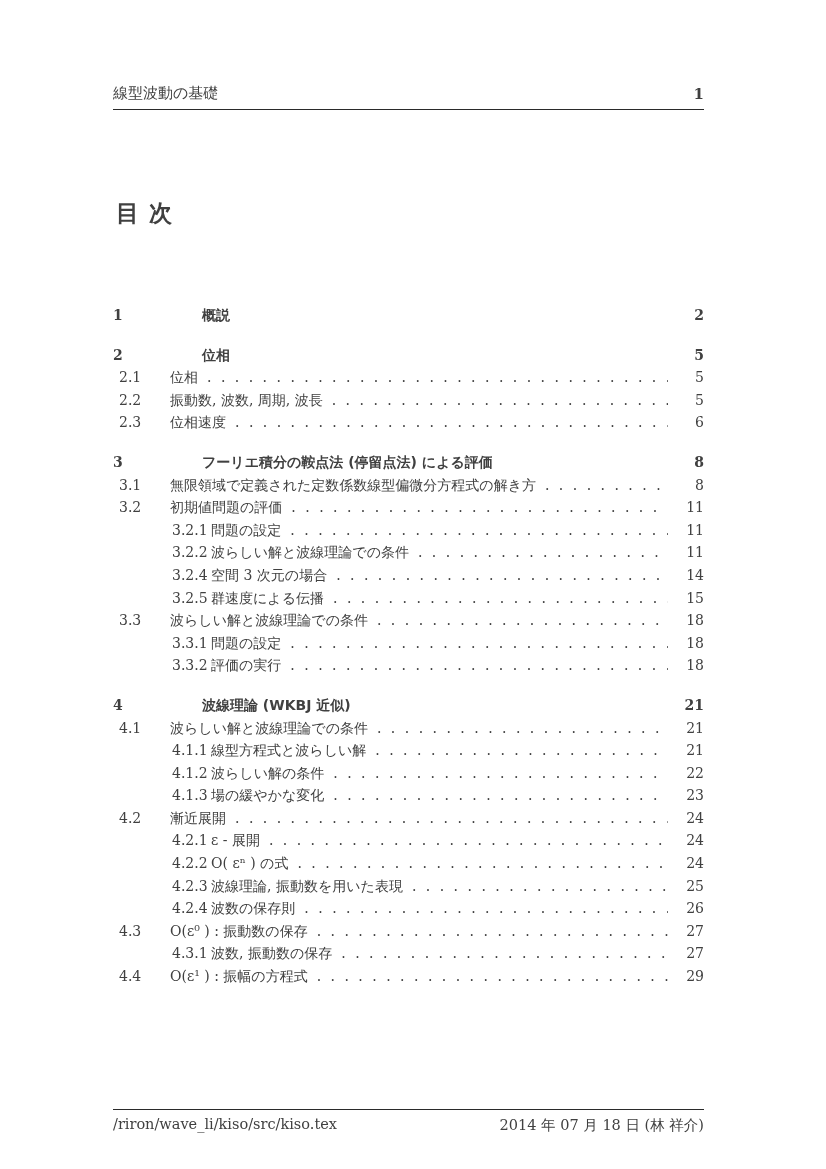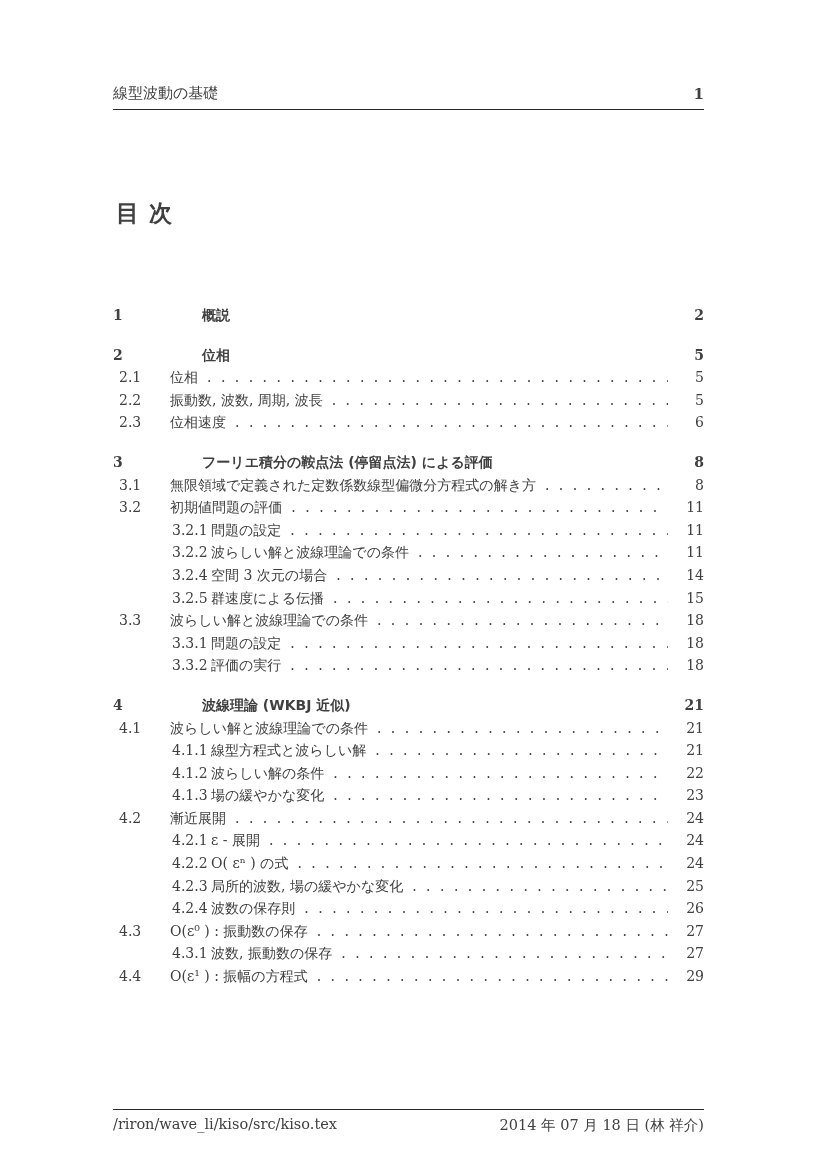--- a/index.html
+++ b/index.html
@@ -193,21 +193,21 @@
         <span class="pg">24</span>
       </div>
       <div class="row subsection">
         <span class="num">4.2.2</span>
         <span class="title">O( εⁿ ) の式</span>
         <span class="leader"></span>
         <span class="pg">24</span>
       </div>
       <div class="row subsection">
         <span class="num">4.2.3</span>
-        <span class="title">局所的波数, 場の緩やかな変化</span>
+        <span class="title">波線理論, 振動数を用いた表現</span>
         <span class="leader"></span>
         <span class="pg">25</span>
       </div>
       <div class="row subsection">
         <span class="num">4.2.4</span>
         <span class="title">波数の保存則</span>
         <span class="leader"></span>
         <span class="pg">26</span>
       </div>
       <div class="row section">

